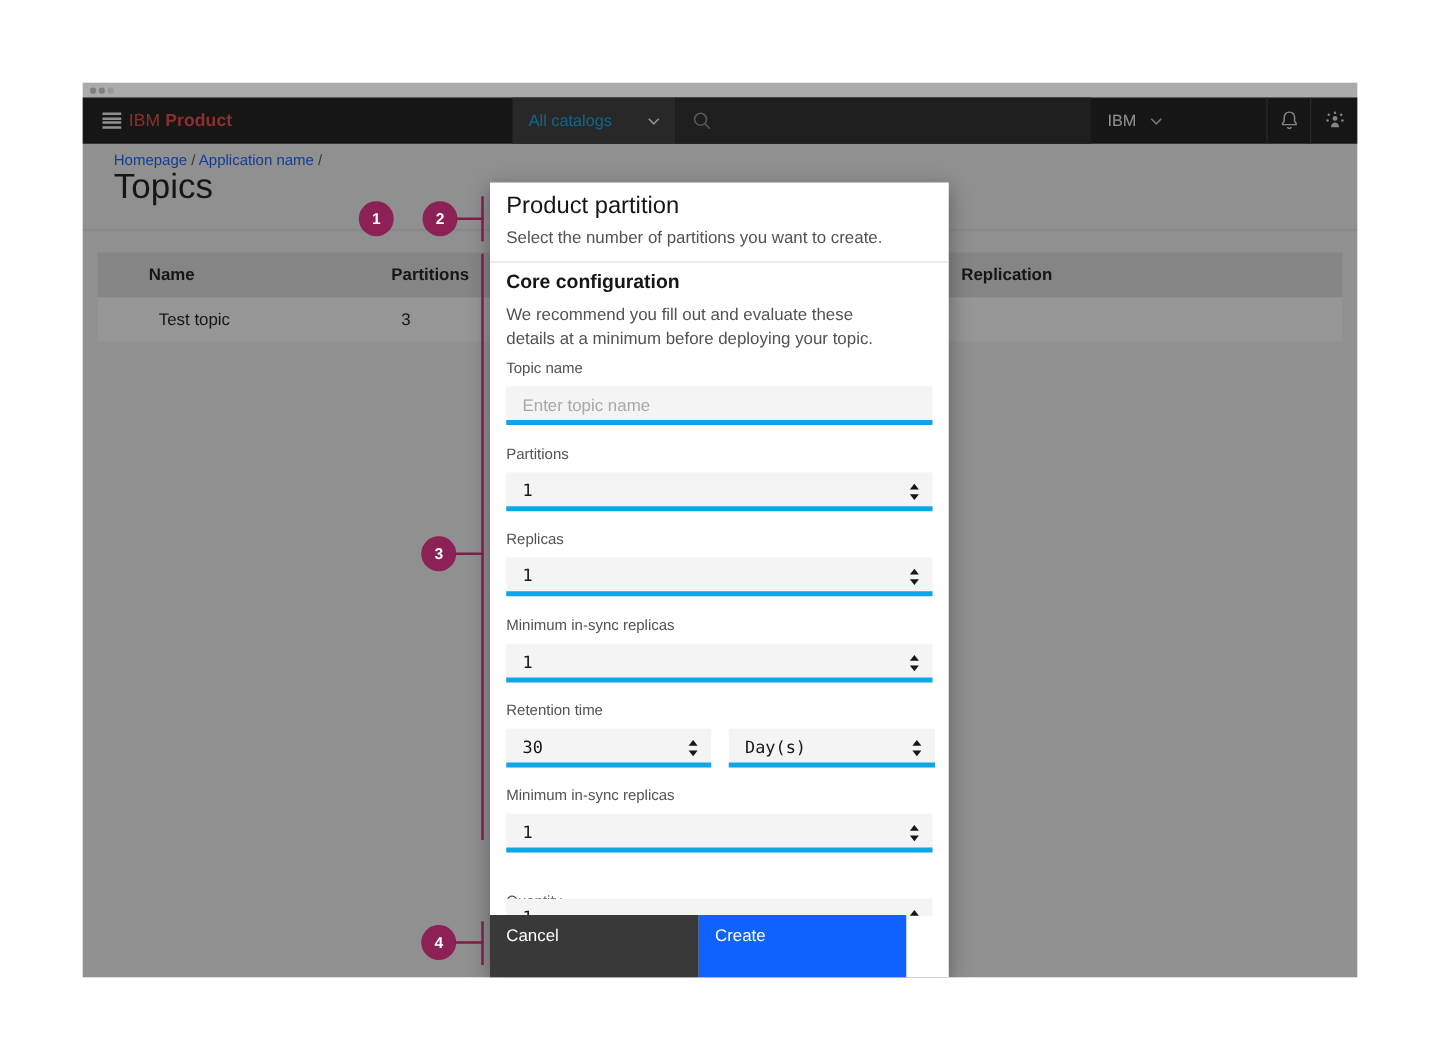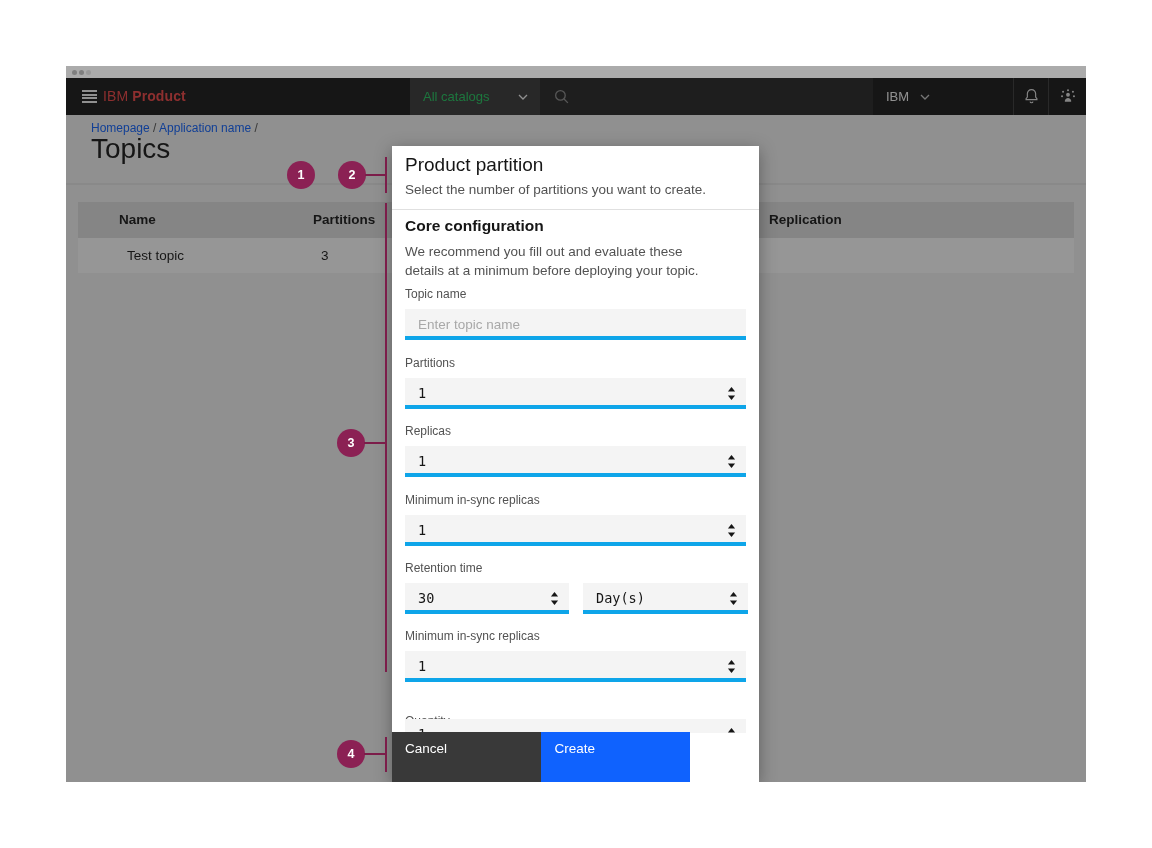--- a/index.html
+++ b/index.html
@@ -14,21 +14,21 @@
   
   .header { position:absolute; left:0; top:12px; width:100%; height:37px; background:#161616; z-index:1; }
   .hamburger { position:absolute; left:8px; top:0; width:30px; height:37px; cursor:pointer;
     display:flex; align-items:center; justify-content:center; }
   .hamburger .bars { width:15px; }
   .hamburger .bar { height:2px; background:#f4f4f4; margin:1.6px 0; }
   .brand { position:absolute; left:37px; top:0; height:37px; line-height:37px; color:#ef4444;
     font-size:14px; letter-spacing:.1px; }
   .brand b { font-weight:700; }
   .catalog-select { position:absolute; left:344px; top:0; width:130px; height:37px; background:#383838;
-    color:#22c55e; font-size:13px; line-height:37px; padding-left:13px; cursor:pointer; }
+    color:#0ea5e9; font-size:13px; line-height:37px; padding-left:13px; cursor:pointer; }
   .catalog-select svg { position:absolute; right:12px; top:14px; }
   .search-box { position:absolute; left:474px; top:0; width:333px; height:37px; background:#262626; }
   .search-box svg { position:absolute; left:13px; top:10px; }
   .search-box input { position:absolute; left:38px; top:0; width:280px; height:37px; background:transparent;
     border:none; outline:none; color:#c6c6c6; font-size:13px; font-family:"Liberation Sans",sans-serif; }
   .search-box input::placeholder { color:#6f6f6f; }
   .org-menu { position:absolute; left:807px; top:0; width:140px; height:37px; color:#f4f4f4;
     font-size:13px; line-height:37px; padding-left:13px; cursor:pointer; }
   .org-menu svg { position:absolute; left:47px; top:14px; }
   .icon-btn { position:absolute; top:0; height:37px; border-left:1px solid #393939; cursor:pointer;
@@ -64,21 +64,21 @@
   .f-val { position:absolute; left:13px; top:0; line-height:30px; font-size:13.5px; color:#161616;
     font-family:"DejaVu Sans Mono", monospace; }
   .stepper { position:absolute; right:10px; top:9px; width:9px; height:13px; cursor:pointer; }
   .text-input { position:absolute; left:0; top:0; width:100%; height:30px; border:none; outline:none;
     background:transparent; padding-left:13px; font-size:13.5px; color:#161616;
     font-family:"Liberation Sans",sans-serif; }
   .text-input::placeholder { color:#a8a8a8; }
   .half1 { width:164px; }
   .half2 { left:191px; width:165px;text-align:right; }
   .clipped { height:14px; overflow:hidden; border-bottom:none; }
-  .modal-footer { position:absolute; left:0; top:586px; width:298px; height:50px; display:flex; }
+  .modal-footer { position:absolute; left:0; top:586px; width:333px; height:50px; display:flex; }
   .btn { height:50px; font-size:13.5px; padding:9px 0 0 13px; color:#ffffff; cursor:pointer; }
   .btn-cancel { width:184px; background:#393939; }
   .btn-create { width:183px; background:#0f62fe; }
   .badge { position:absolute; width:28px; height:28px; border-radius:50%; background:#8b2154;
     color:#ffffff; font-size:12.5px; font-weight:700; text-align:center; line-height:28px; z-index:4; }
   .aline { position:absolute; background:#7c1d4a; z-index:4; }
 </style>
 </head>
 <body>
 

